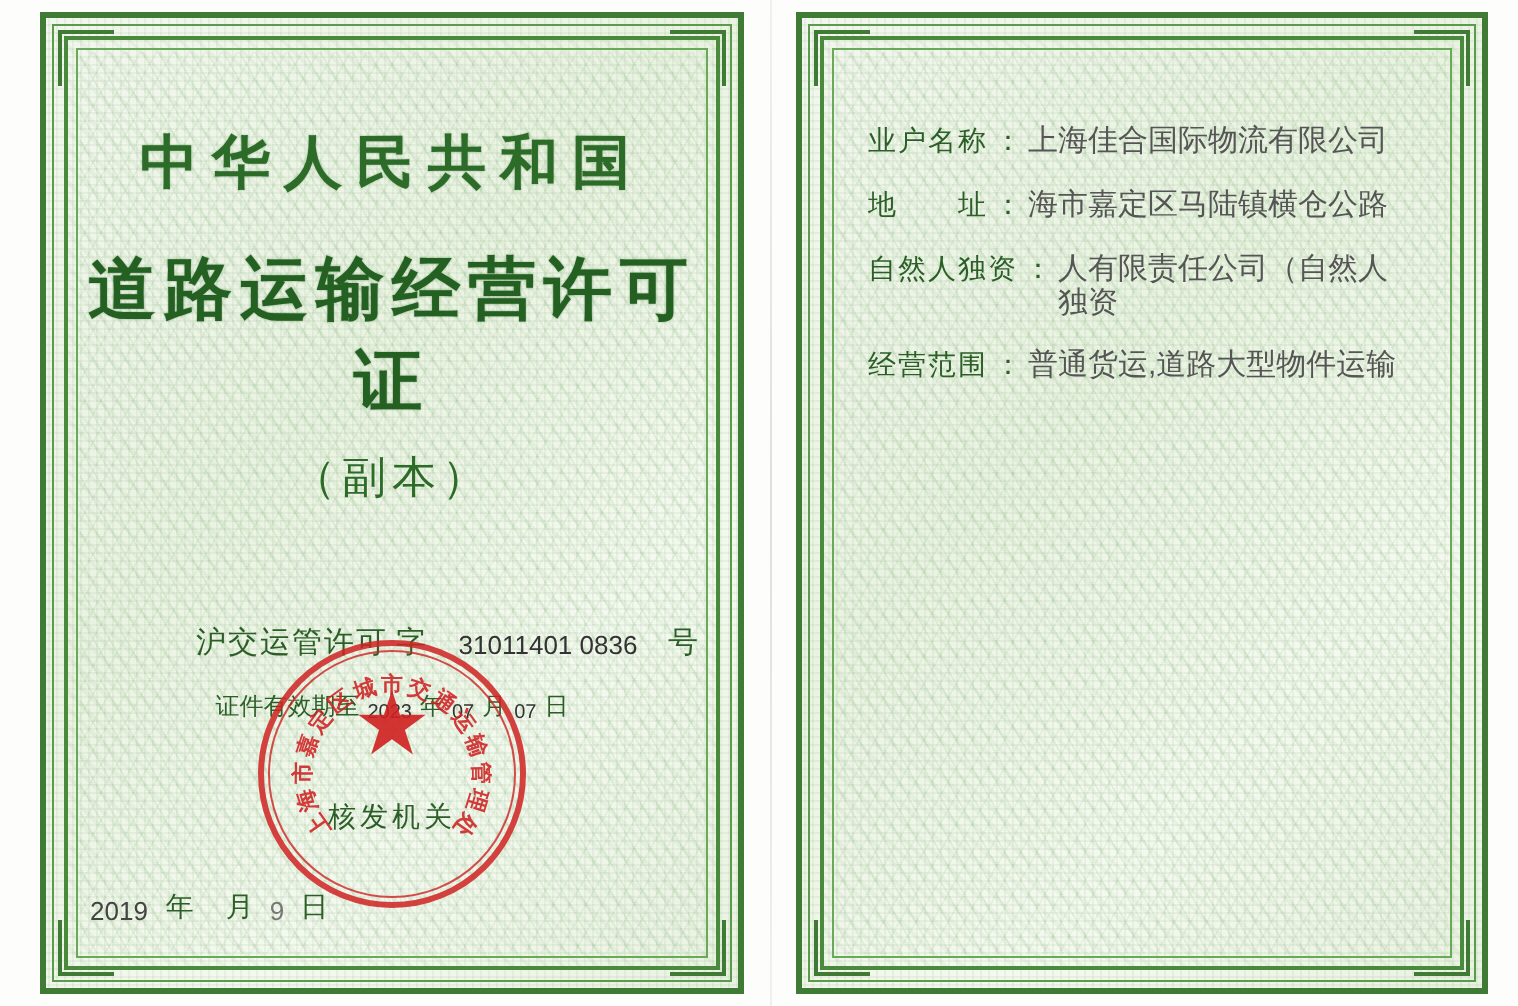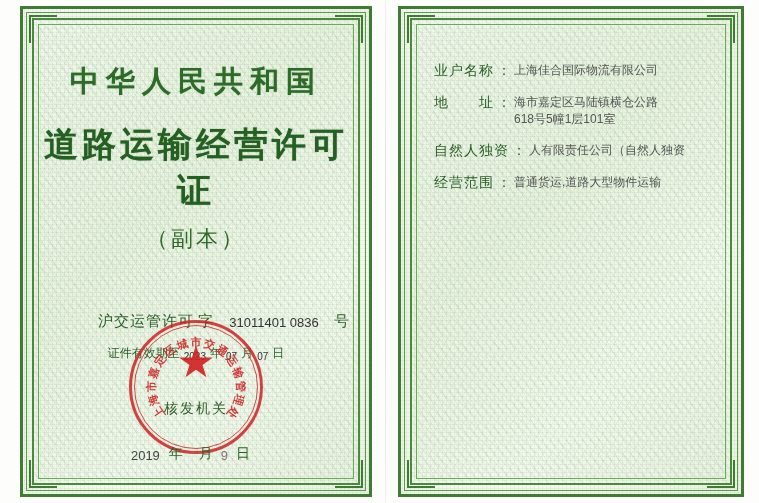--- a/index.html
+++ b/index.html
@@ -224,21 +224,20 @@
     z-index: 3;
   }
 
   .date-row {
     position: absolute;
     left: 0;
     right: 14px;
     bottom: 12px;
     display: flex;
     align-items: flex-end;
-    justify-content: center;
     gap: 6px;
     font-size: 14px;
     color: #2b5f27;
     margin-top: 48px;
   }
   .date-row .dv {
     font-family: "Liberation Sans", sans-serif;
     font-size: 13px;
     color: #444;
     padding: 0 3px;
@@ -270,21 +269,21 @@
     white-space: nowrap;
     color: #2b5f27;
   }
   .field .fcolon {
     flex: 0 0 auto;
     padding: 0 3px;
   }
   .field .fvalue {
     flex: 1 1 auto;
     font-family: "Liberation Sans", sans-serif;
-    font-size: 12px;
+    font-size: 15px;
     line-height: 17px;
     color: #555;
     border-bottom: 0;
     word-break: break-all;
   }
   .fvalue .line2 { display: block; }
 
   .fold {
     position: absolute;
     left: 385px;
@@ -390,21 +389,20 @@
         <span class="flabel">业户名称</span>
         <span class="fcolon">：</span>
         <span class="fvalue">上海佳合国际物流有限公司</span>
       </div>
 
       <div class="field">
         <span class="flabel">地　　址</span>
         <span class="fcolon">：</span>
         <span class="fvalue">
           <span>海市嘉定区马陆镇横仓公路</span>
-          <span class="line2">618号5幢1层101室</span>
         </span>
       </div>
 
       <div class="field">
         <span class="flabel">自然人独资</span>
         <span class="fcolon">：</span>
         <span class="fvalue">人有限责任公司（自然人独资</span>
       </div>
 
       <div class="field">

